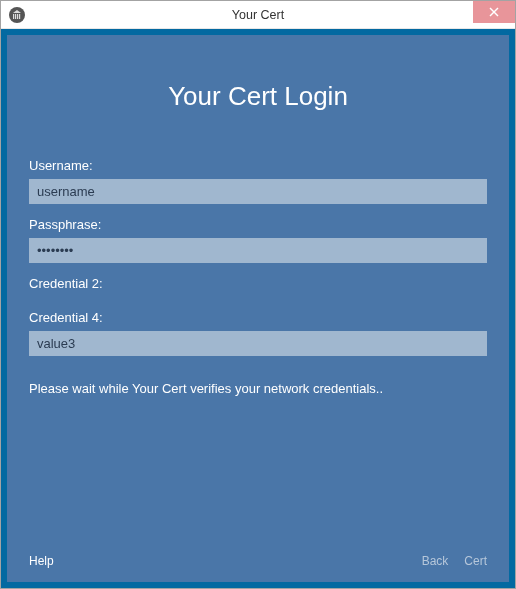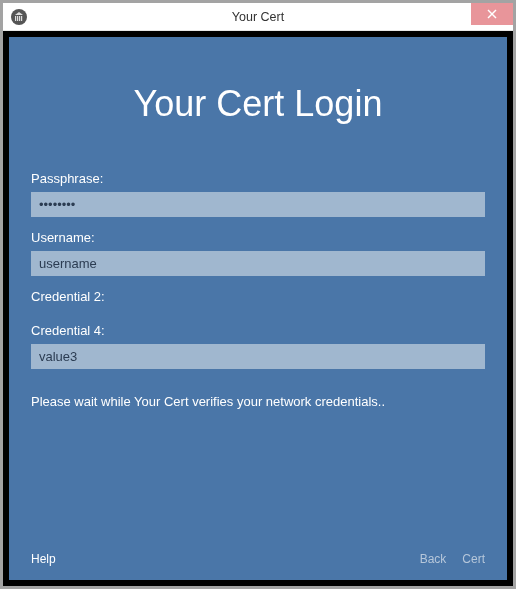--- a/index.html
+++ b/index.html
@@ -6,22 +6,22 @@
     body {
       font-family: "Segoe UI", Tahoma, sans-serif;
       background: #f0f0f0;
       width: 516px;
       height: 589px;
       overflow: hidden;
     }
     .window {
       width: 516px;
       height: 589px;
-      background: #000000;
-      border: 3px solid #a3a3a3;
+      background: #0369a1;
+      border: 1px solid #a3a3a3;
       display: flex;
       flex-direction: column;
     }
     .titlebar {
       height: 28px;
       background: #ffffff;
       display: flex;
       align-items: center;
       position: relative;
       border-bottom: 1px solid #e8e8e8;
@@ -65,21 +65,21 @@
       margin: 6px;
       background: #4a76a8;
       color: #ffffff;
       display: flex;
       flex-direction: column;
       padding: 0 22px 16px 22px;
       position: relative;
     }
     .heading {
       text-align: center;
-      font-size: 36px;
+      font-size: 26px;
       font-weight: 400;
       margin-top: 46px;
       margin-bottom: 46px;
       color: #fff;
     }
     .field { margin-bottom: 13px; }
     .field-label {
       font-size: 13px;
       color: #fff;
       margin-bottom: 6px;
@@ -144,27 +144,27 @@
             <line x1="9" y1="1" x2="1" y2="9" stroke="#fff" stroke-width="1.4"></line>
           </svg>
       </span>
     </div>
   </div>
 
   <div class="panel">
     <div class="heading">Your Cert Login</div>
 
     <div class="field">
-      <label class="field-label">Passphrase:</label>
-      <input class="field-input" type="text" value="••••••••" style="">
+      <label class="field-label">Username:</label>
+      <input class="field-input" type="text" value="username" style="">
     </div>
 
     <div class="field">
-      <label class="field-label">Username:</label>
-      <input class="field-input" type="text" value="username" style="">
+      <label class="field-label">Passphrase:</label>
+      <input class="field-input" type="text" value="••••••••" style="">
     </div>
 
     <div class="field">
       <label class="field-label">Credential 2:</label>
     </div>
 
 
     <div class="field">
       <label class="field-label">Credential 4:</label>
       <input class="field-input" type="text" value="value3" style="">

